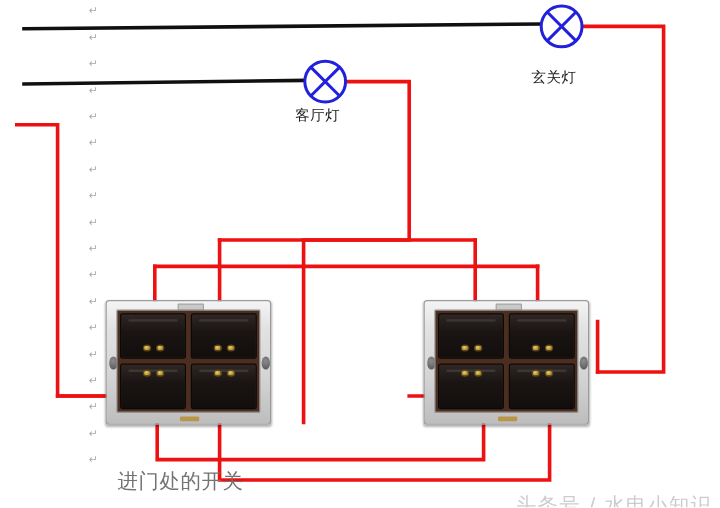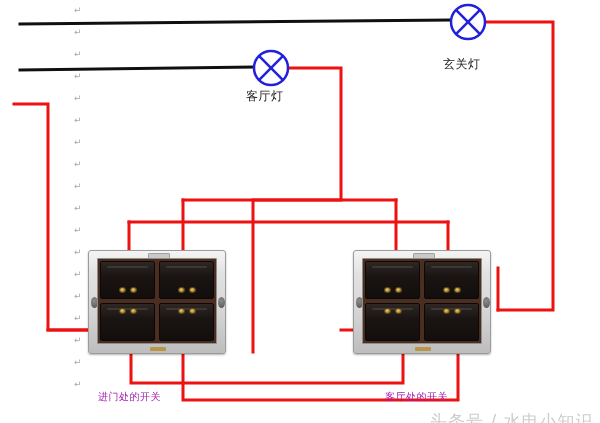--- a/index.html
+++ b/index.html
@@ -34,22 +34,22 @@
     position: absolute;
     font-family: "DejaVu Sans", "Liberation Sans", sans-serif;
     font-size: 12px;
     color: #1a1a1a;
     white-space: nowrap;
     letter-spacing: 0.5px;
   }
   .switch-label {
     position: absolute;
     font-family: Liberation Serif, serif;
-    font-size: 10px;
-    color: #a21caf;
+    font-size: 17px;
+    color: #737373;
     white-space: nowrap;
     letter-spacing: 0.5px;
   }
   .watermark {
     position: absolute;
     font-family: "DejaVu Sans", "Liberation Sans", sans-serif;
     font-size: 17px;
     color: #b9b9b9;
     opacity: 0.72;
     white-space: nowrap;
@@ -259,16 +259,15 @@
       <div class="pilcrow" style="left: 74px; top: 292px;">↵</div>
       <div class="pilcrow" style="left: 74px; top: 314px;">↵</div>
       <div class="pilcrow" style="left: 74px; top: 336px;">↵</div>
       <div class="pilcrow" style="left: 74px; top: 358px;">↵</div>
       <div class="pilcrow" style="left: 74px; top: 380px;">↵</div>
     </div>
 
   <div class="lamp-label" style="left: 443px; top: 56px;">玄关灯</div>
   <div class="lamp-label" style="left: 246px; top: 88px;">客厅灯</div>
   <div class="switch-label" style="left: 98px; top: 390px;">进门处的开关</div>
-  <div class="switch-label" style="left: 385px; top: 390px;">客厅处的开关</div>
   <div class="watermark" style="left: 430px; top: 410px;">头条号 / 水电小知识</div>
 
 </div>
 
 </body></html>

